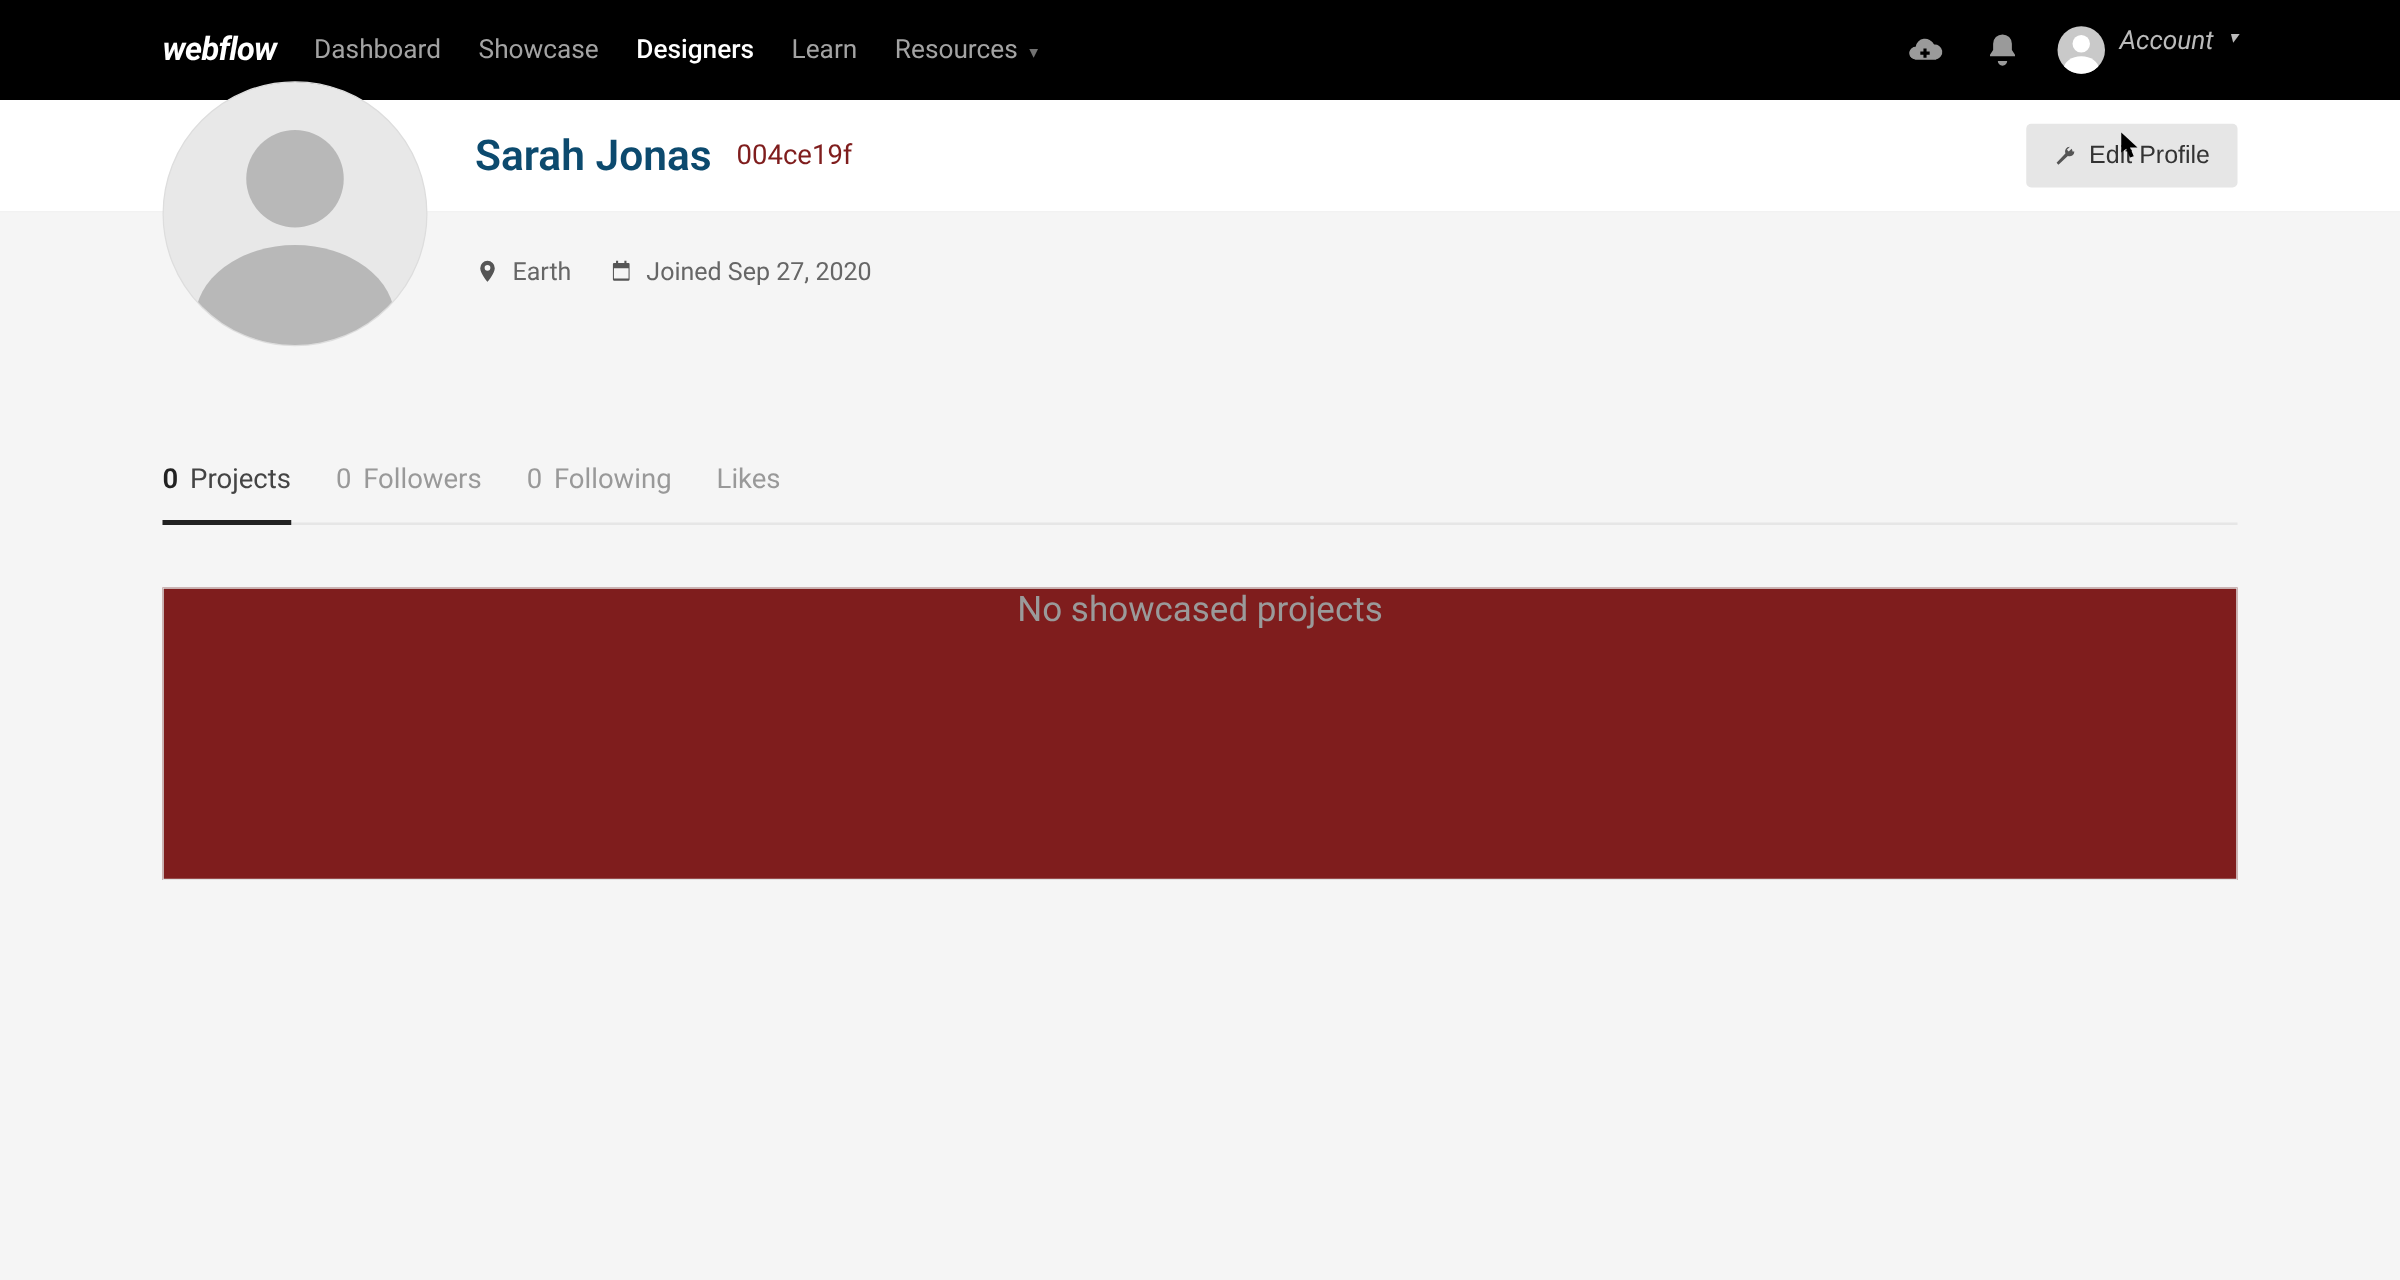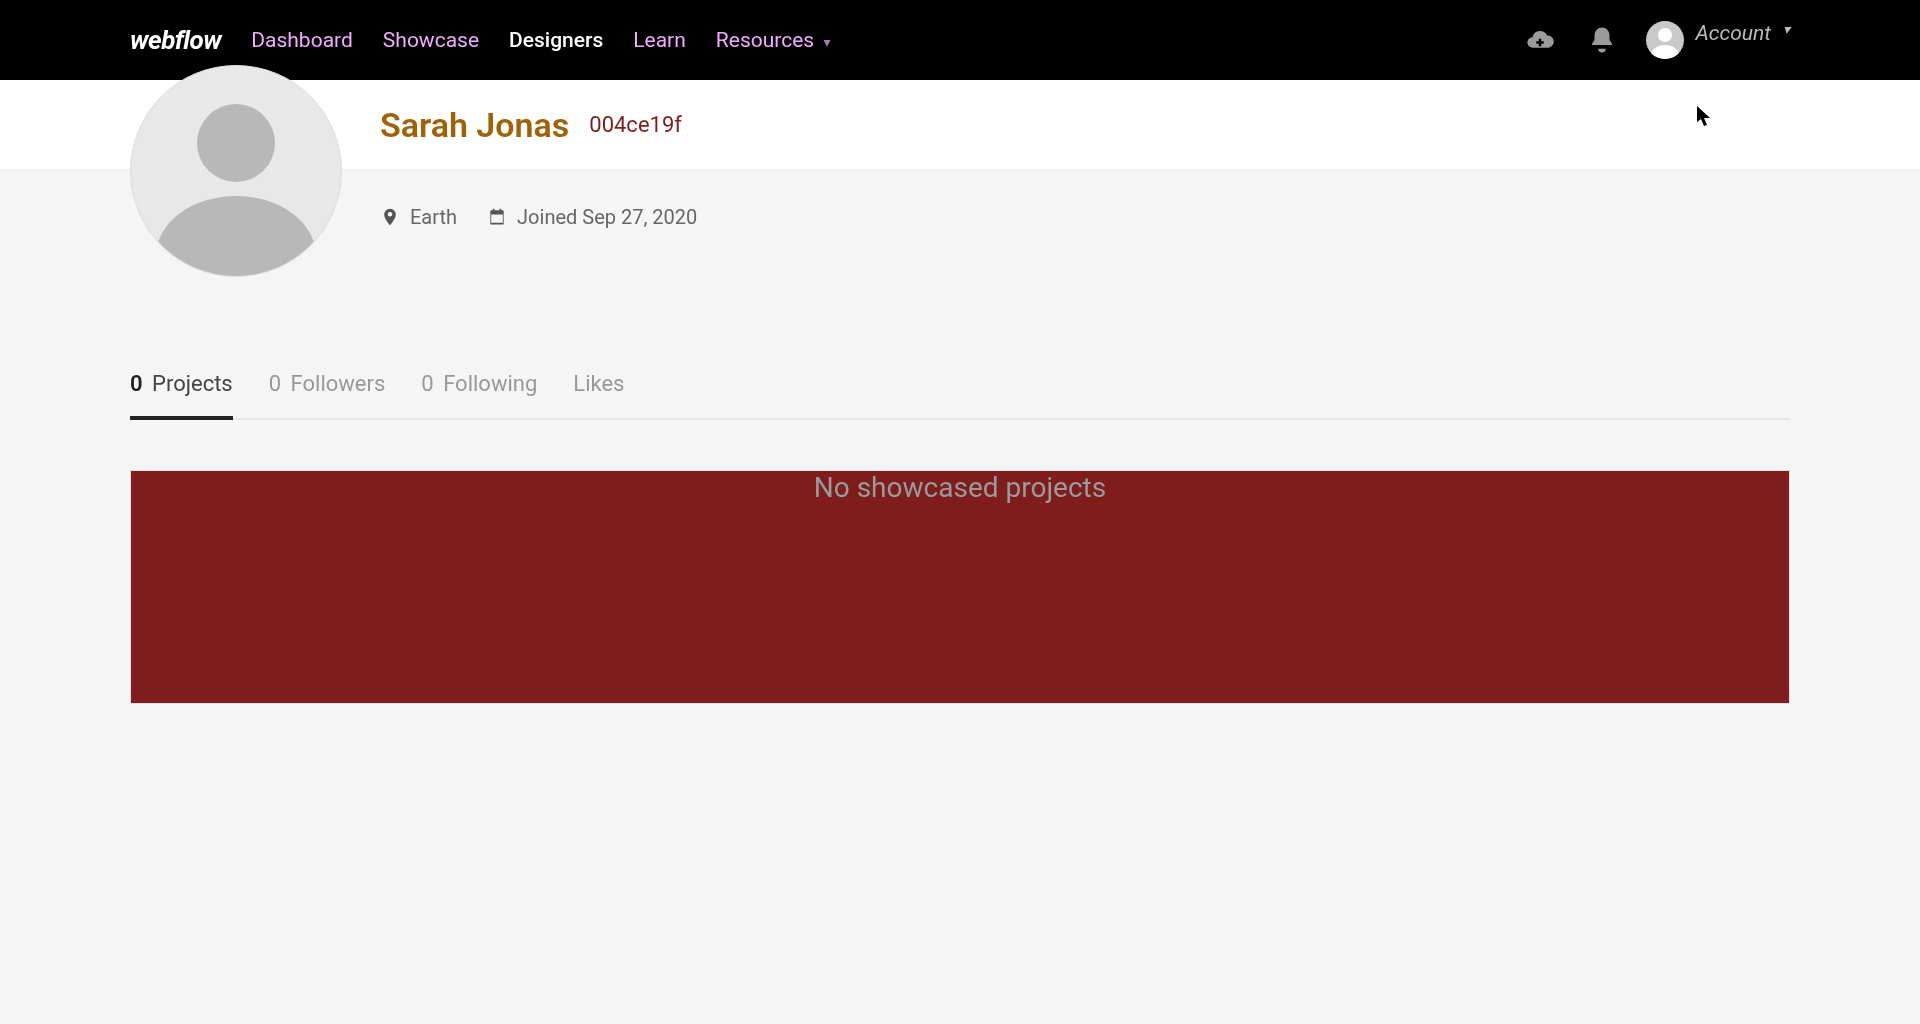--- a/index.html
+++ b/index.html
@@ -10,21 +10,21 @@
   .nav {
     background: #000;
     height: 80px;
     display: flex;
     align-items: center;
     padding: 0 130px;
     gap: 28px;
   }
   .nav-left { display: flex; align-items: center; gap: 30px; }
   .logo { color: #fff; font-weight: 700; font-size: 26px; font-style: italic; letter-spacing: -0.5px; }
-  .nav-link { color: #f0abfc; font-size: 21px; cursor: pointer; }
+  .nav-link { color: #a3a3a3; font-size: 21px; cursor: pointer; }
   .nav-link.active { color: #fff; font-weight: 500; text-align: center; }
   .nav-link .caret { margin-left: 4px; font-size: 14px; opacity: 0.7; }
 
   .nav-spacer { flex: 1; }
   .nav-right { display: flex; align-items: center; gap: 26px; }
   .icon-btn { width: 36px; height: 36px; color: #aaa; display: flex; align-items: center; justify-content: center; cursor: pointer; }
   .icon-btn svg { width: 30px; height: 30px; }
 
   .account { display: flex; align-items: flex-start; gap: 12px; cursor: pointer; font-style: italic; }
   .account .avatar-small {
@@ -44,21 +44,21 @@
   
   .profile-hero {
     background: #fff;
     border-bottom: 1px solid #eee;
     padding: 0 130px 0 380px;
     height: 90px;
     display: flex;
     align-items: center;
     position: relative;
   }
-  .profile-name { font-size: 34px; font-weight: 600; color: #a16207; }
+  .profile-name { font-size: 34px; font-weight: 600; color: #0c4a6e; }
   .profile-id { margin-left: 20px; font-size: 22px; color: #7f1d1d; }
   .profile-hero-spacer { flex: 1; }
   .edit-btn {
     background: #e6e6e6;
     border: none;
     padding: 14px 22px;
     font-size: 20px;
     color: #333;
     border-radius: 4px;
     display: flex; align-items: center; gap: 10px;
@@ -180,20 +180,26 @@
       <span class="account-label">Account</span>
       <span class="caret">▾</span>
     </div>
   </div>
 </div>
 
 <div class="profile-hero">
   <span class="profile-name">Sarah Jonas</span>
   <span class="profile-id">004ce19f</span>
   <div class="profile-hero-spacer"></div>
+  <button class="edit-btn">
+    <svg viewBox="0 0 24 24" fill="#555">
+        <path d="M22 7a5 5 0 0 1-7 4.6L5 21l-2-2 9.4-10A5 5 0 0 1 17 2l-3 3 2 2 3-3c.6.9 1 1.9 1 3z"></path>
+      </svg>
+    <span>Edit Profile</span>
+  </button>
 </div>
 
 <div class="profile-meta">
   <div class="big-avatar"></div>
   <div class="meta-left">
     <div class="meta-item">
       <svg viewBox="0 0 24 24">
           <path d="M12 2a7 7 0 0 0-7 7c0 5 7 13 7 13s7-8 7-13a7 7 0 0 0-7-7zm0 9.5A2.5 2.5 0 1 1 12 6a2.5 2.5 0 0 1 0 5.5z"></path>
         </svg>
       <span>Earth</span>

